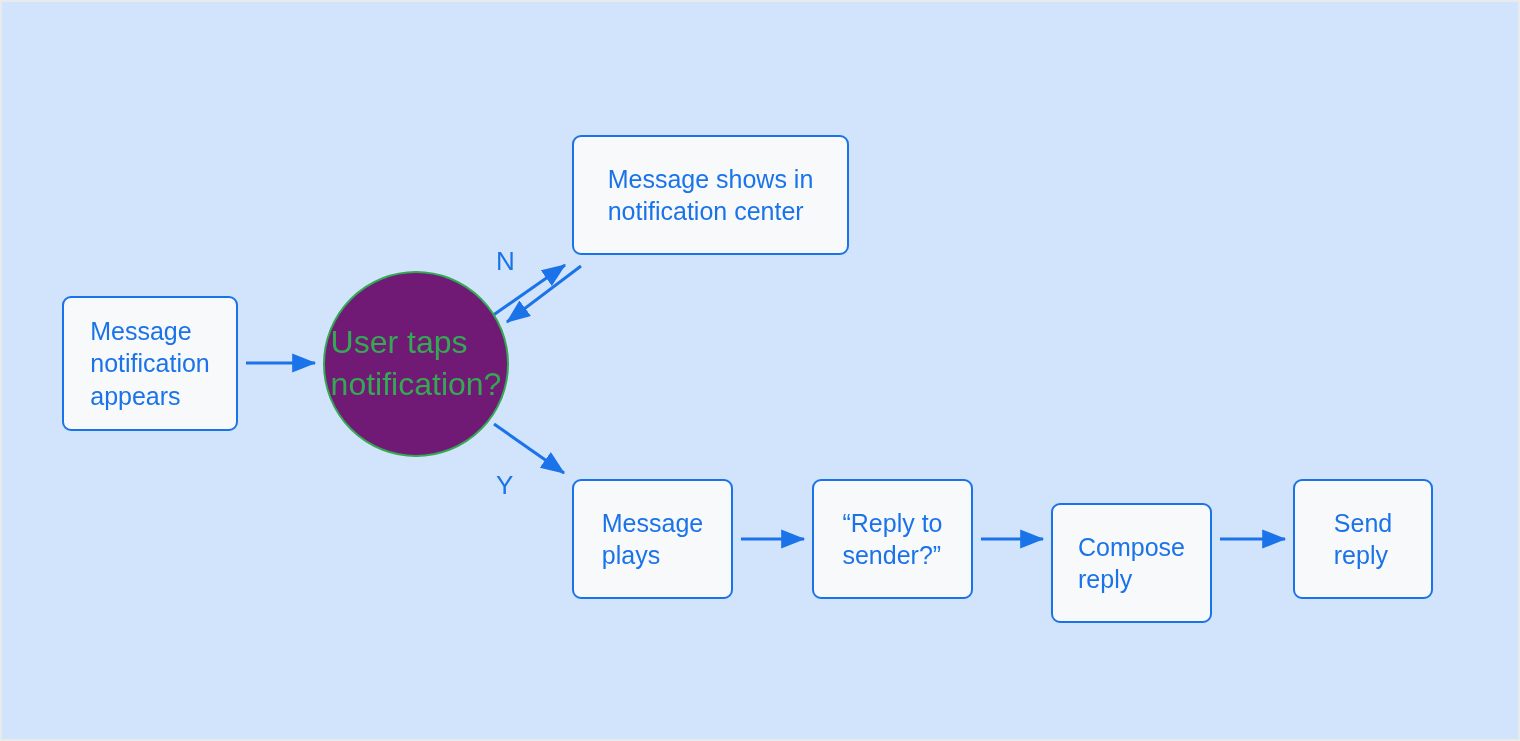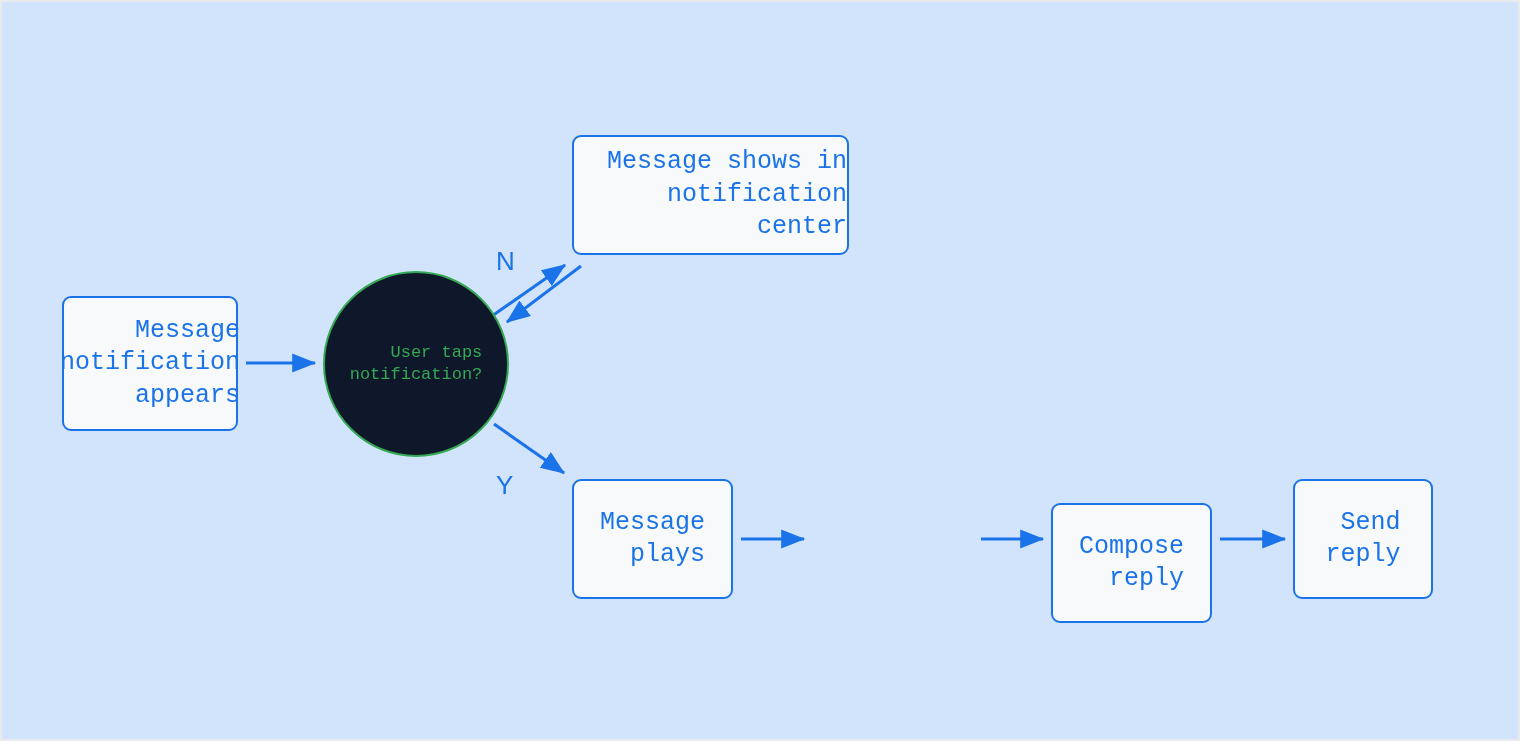--- a/index.html
+++ b/index.html
@@ -25,38 +25,37 @@
     width: 1520px;
     height: 741px;
     pointer-events: none;
   }
   .node {
     position: absolute;
     box-sizing: border-box;
     display: flex;
     align-items: center;
     justify-content: center;
-    text-align: right;
+    text-align: left;
     line-height: 1.30;
     white-space: pre-line;
-    font-family: Liberation Mono, monospace;
   }
   .node.rect {
     background: #f8f9fa;
     border: 2.5px solid #1a73e8;
     border-radius: 9px;
     color: #1a73e8;
     font-size: 25px;
   }
   .node.circle {
-    background: #0f172a;
+    background: #701a75;
     border: 2.5px solid #34a853;
     border-radius: 50%;
     color: #34a853;
-    font-size: 17px;
+    font-size: 32px;
   }
   .edge-label {
     position: absolute;
     color: #1a73e8;
     font-size: 26px;
     line-height: 1;
     pointer-events: none;
   }
 </style>
 </head>
@@ -106,20 +105,22 @@
 
   <div class="node circle" id="node-decision" style="left: 321px; top: 269px; width: 186px; height: 186px;">User taps
 notification?</div>
 
   <div class="node rect" id="node-notifcenter" style="left: 570px; top: 133px; width: 277px; height: 120px;">Message shows in
 notification center</div>
 
   <div class="node rect" id="node-plays" style="left: 570px; top: 477px; width: 161px; height: 120px;">Message
 plays</div>
 
+  <div class="node rect" id="node-replyq" style="left: 810px; top: 477px; width: 161px; height: 120px;">“Reply to
+sender?”</div>
 
   <div class="node rect" id="node-compose" style="left: 1049px; top: 477px; width: 161px; height: 120px; margin-top: 24px;">Compose
 reply</div>
 
   <div class="node rect" id="node-send" style="left: 1291px; top: 477px; width: 140px; height: 120px;">Send
 reply</div>
 
   <div class="edge-label" id="label-n" style="left: 494px; top: 246px;">N</div>
 
   <div class="edge-label" id="label-y" style="left: 494px; top: 470px;">Y</div>

